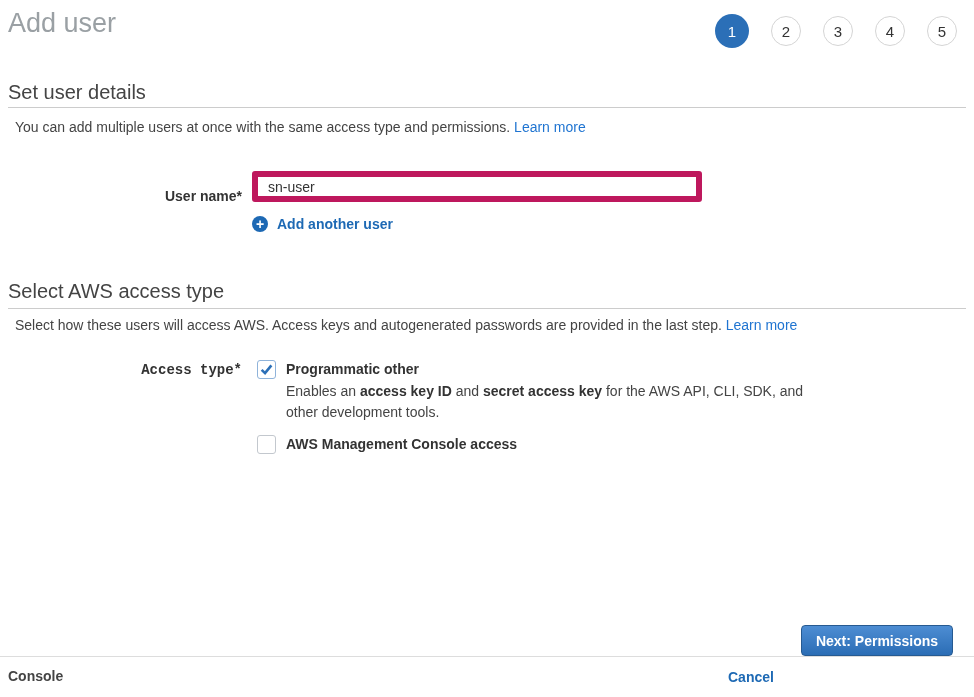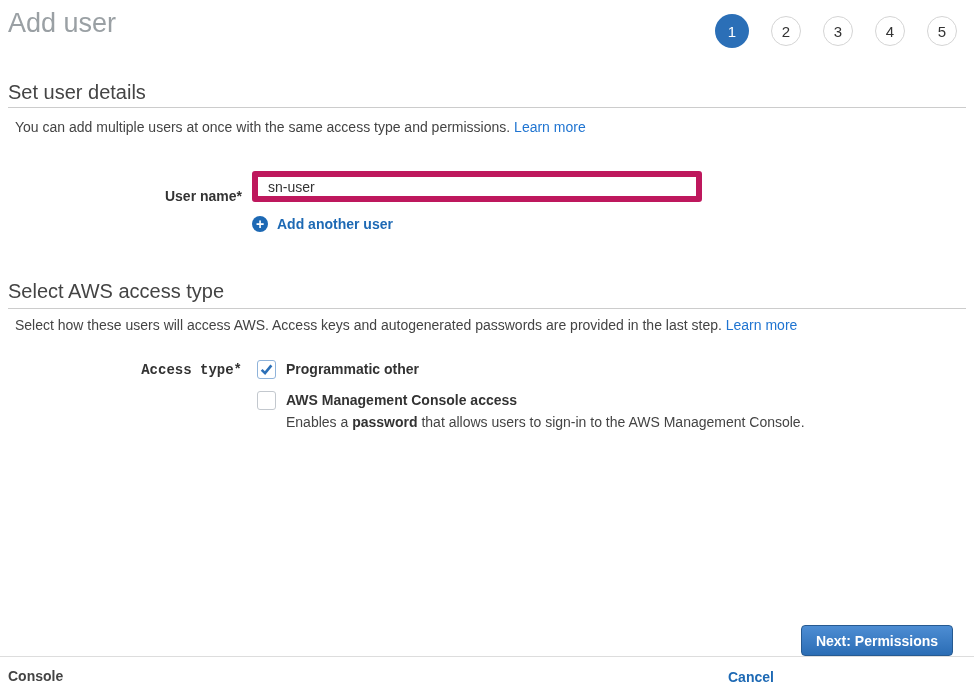--- a/index.html
+++ b/index.html
@@ -110,30 +110,30 @@
 <div class="abs field-label" id="accesstype-label">Access type*</div>
 <div class="abs" id="options">
   <div class="option-row">
     <span class="checkbox checked">
       <svg width="13" height="13" viewBox="0 0 16 16">
           <path d="M2 8.5 L6.2 12.5 L14 3" fill="none" stroke="currentColor" stroke-width="3.2"></path>
         </svg>
     </span>
     <div>
       <div class="option-title">Programmatic other</div>
+      <div class="option-desc"><span>Enables an </span><b>access key ID</b><span> and </span><b>secret access key</b><span> for the AWS API, CLI, SDK, and other development tools.</span></div>
     </div>
   </div>
 
   <div class="option-row">
     <span class="checkbox">
       
     </span>
     <div>
       <div class="option-title">AWS Management Console access</div>
-      <div class="option-desc"><span>Enables a </span><b>password</b><span> that allows users to sign-in to the AWS Management Console.</span></div>
     </div>
   </div>
 </div>
 
 <div class="abs" id="footer-divider"></div>
 <div class="abs" id="required">Console</div>
 <a class="abs" id="cancel">Cancel</a>
 <button class="abs" id="next-btn">Next: Permissions</button>
 
 </body></html>

